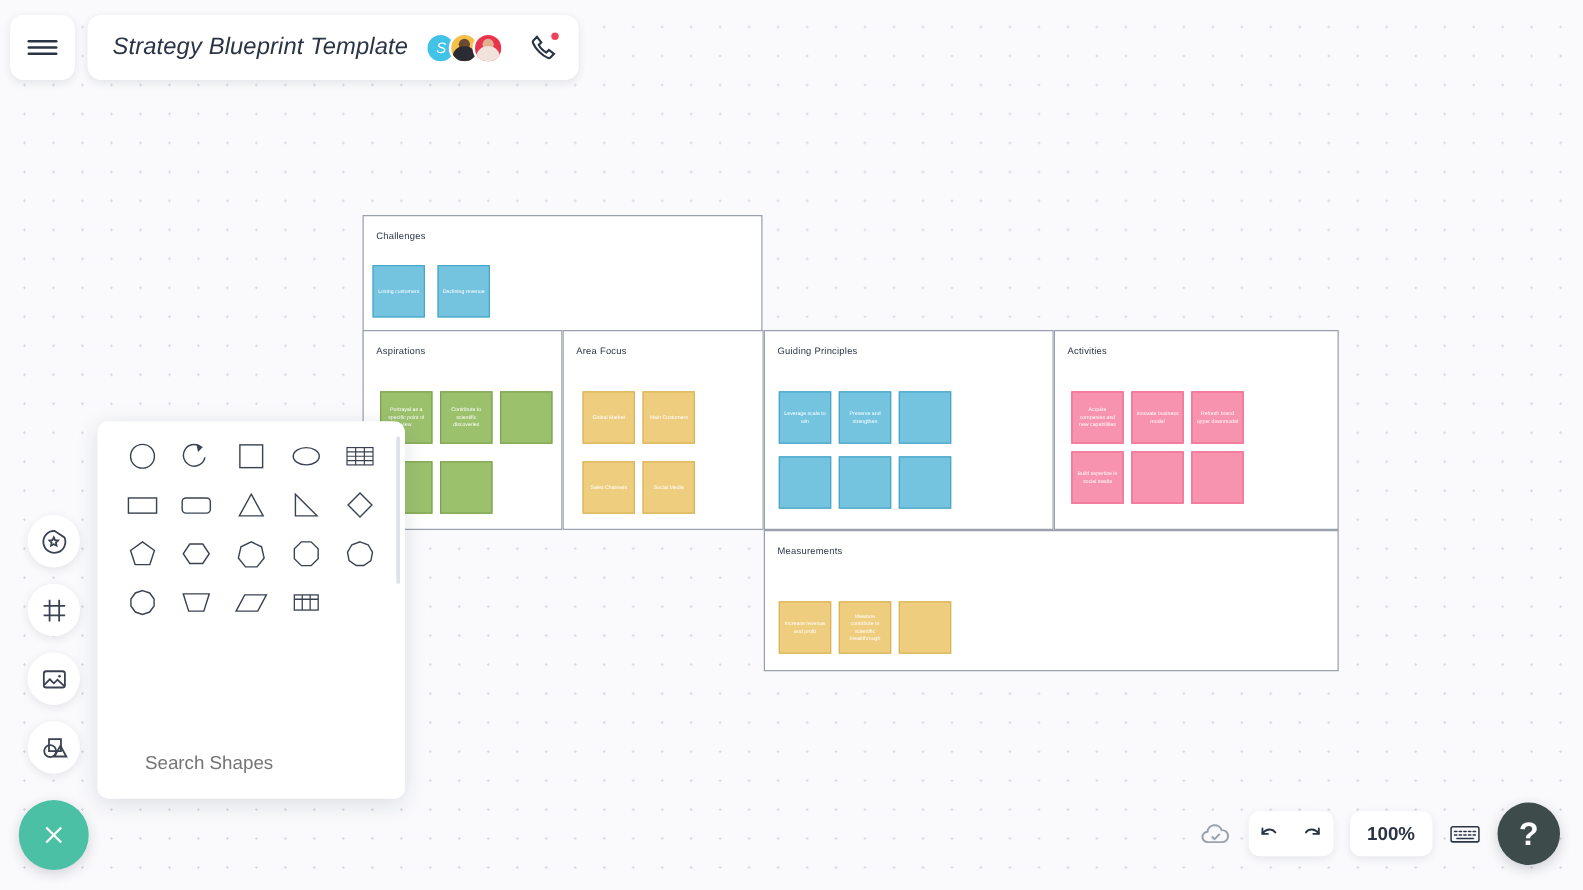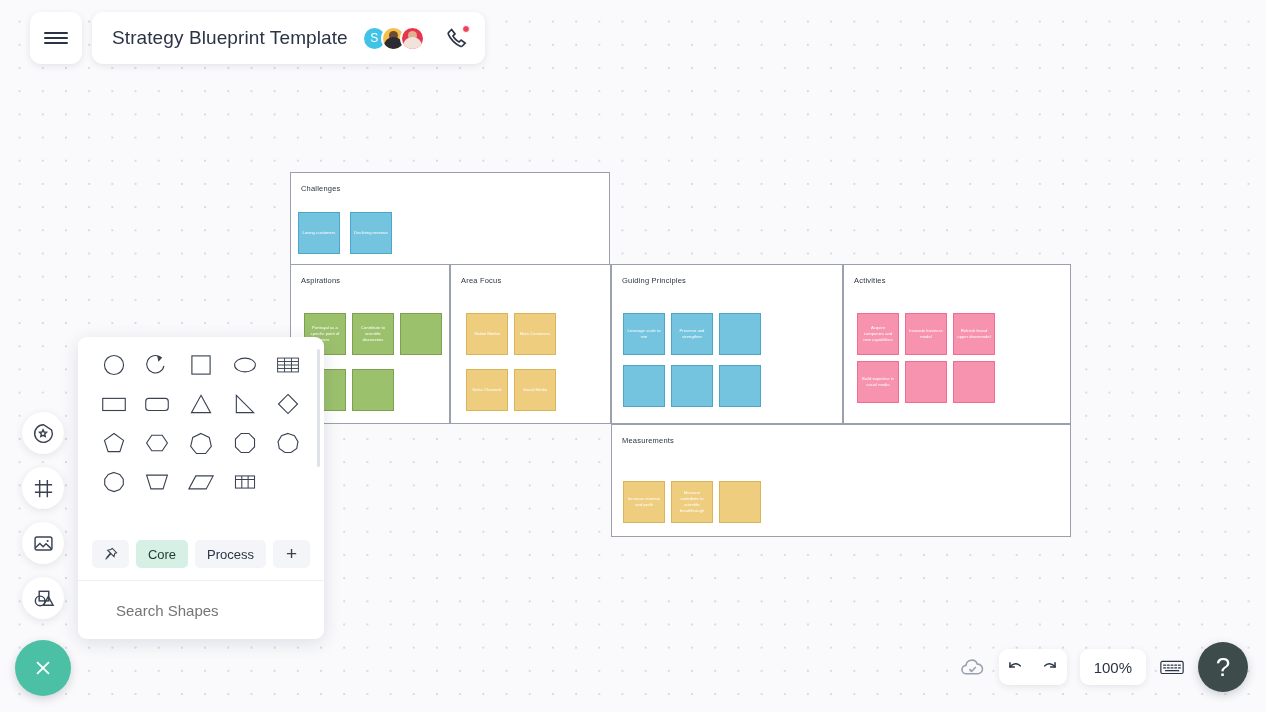--- a/index.html
+++ b/index.html
@@ -13,21 +13,21 @@
   
   #canvas {
     position: absolute; inset: 0;
     background-color: #fafafc;
     background-image: radial-gradient(#d9d9e3 1px, transparent 1.1px);
     background-size: 23.2px 23.2px;
     background-position: 8px 10px;
   }
 
   
-  #topbar { position: absolute; top: 12px; left: 30px; display: flex; align-items: stretch; gap: 10px; z-index: 40; }
+  #topbar { position: absolute; top: 12px; left: 8px; display: flex; align-items: stretch; gap: 10px; z-index: 40; font-style: italic; }
   .menu-btn {
     width: 52px; height: 52px; background: #fff; border-radius: 11px;
     box-shadow: 0 2px 7px rgba(25,35,60,.10);
     display: flex; align-items: center; justify-content: center; cursor: pointer;
   }
   .menu-btn .bar { display: block; width: 24px; height: 2px; background: #2b3445; border-radius: 2px; margin: 3px 0; }
   .title-card {
     height: 52px; background: #fff; border-radius: 11px;
     box-shadow: 0 2px 7px rgba(25,35,60,.10);
     display: flex; align-items: center; padding: 0 16px 0 20px; gap: 14px;
@@ -94,21 +94,21 @@
     font-size: 13px; color: #2b3445; cursor: pointer;
   }
   .tab.active { background: #d7f0e5; color: #1d3a30; }
   .tab.icon-tab { width: 38px; padding: 0; }
   .search-row { display: flex; align-items: center; gap: 10px; padding: 0 28px; height: 58px; }
   .search-input { border: none; outline: none; font-size: 15px; color: #a9aeb8; flex: 1; background: transparent; font-family: "Liberation Sans", sans-serif; }
   .kebab { display: flex; flex-direction: column; gap: 3px; cursor: pointer; padding: 4px; }
   .kebab i { width: 3.5px; height: 3.5px; border-radius: 50%; background: #2b3445; display: block; }
 
   
-  #bottom-right { position: absolute; right: 18px; bottom: 20px; display: flex; align-items: center; gap: 13px; z-index: 40; }
+  #bottom-right { position: absolute; right: 18px; bottom: 20px; display: flex; align-items: center; gap: 13px; z-index: 40; font-weight: bold; }
   .pill { background: #fff; border-radius: 9px; box-shadow: 0 2px 7px rgba(25,35,60,.09); display: flex; align-items: center; }
   .pill-btn { width: 34px; height: 36px; display: flex; align-items: center; justify-content: center; cursor: pointer; }
   .zoom-pill { padding: 0 14px; height: 36px; font-size: 15px; color: #2b3445; display: flex; align-items: center; cursor: pointer; }
   .plain-btn { display: flex; align-items: center; justify-content: center; cursor: pointer; }
   #help-fab {
     width: 50px; height: 50px; border-radius: 50%; background: #3d4b4a;
     display: flex; align-items: center; justify-content: center;
     color: #fff; font-size: 26px; cursor: pointer; box-shadow: 0 3px 10px rgba(25,35,60,.2);
   }
 </style>
@@ -337,31 +337,20 @@
         </svg>
     </div>
     <div class="shape-cell">
       <svg width="26" height="26" viewBox="0 0 30 30" fill="none" stroke="#3a4252" stroke-width="1.2">
         <rect x="4" y="8" width="22" height="14"></rect>
         <path d="M4 12h22M11.3 8v14M18.6 8v14"></path>
       </svg>
     </div>
   </div>
 
-  <div class="tab-row">
-    <div class="tab icon-tab">
-      <svg width="17" height="17" viewBox="0 0 24 24" fill="none" stroke="#3a4252" stroke-width="1.5">
-        <path d="M14.5 3.5l6 6-2.5 1-1 4.5-5-5-5.5 6.5 6.5-5.5-5-5 4.5-1z"></path>
-        <path d="M9.5 14.5L5 19"></path>
-      </svg>
-    </div>
-    <div class="tab active">Core</div>
-    <div class="tab">Process</div>
-    <div class="tab icon-tab" style="font-size:19px;color:#3a4252;">+</div>
-  </div>
 
   <div class="search-row">
     <svg width="20" height="20" viewBox="0 0 24 24" fill="none" stroke="#a9aeb8" stroke-width="1.6">
       <circle cx="10.5" cy="10.5" r="6.8"></circle>
         <path d="M15.6 15.6L21 21"></path>
     </svg>
     <input class="search-input" placeholder="Search Shapes" style="">
     <div class="kebab">
         <i></i>
         <i></i>

